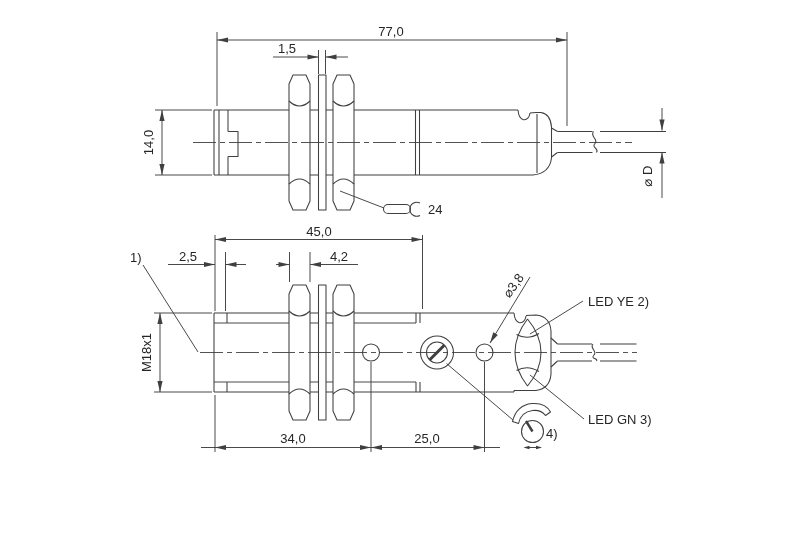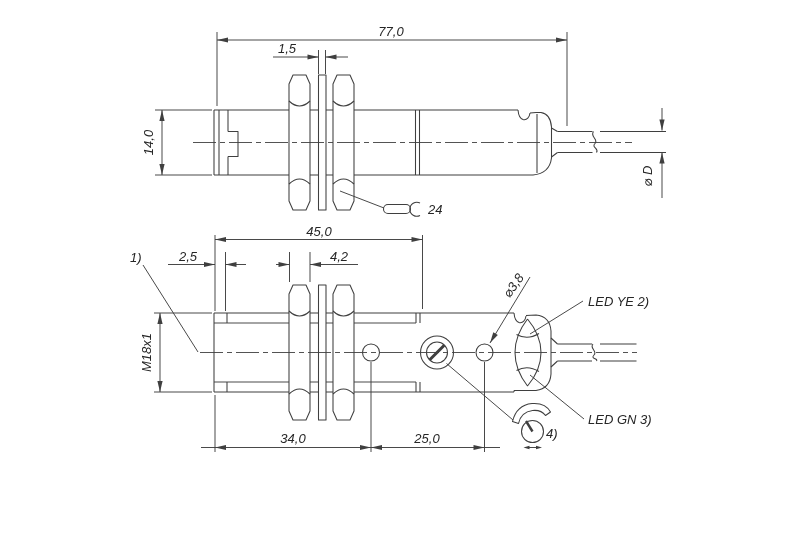--- a/index.html
+++ b/index.html
@@ -1,16 +1,16 @@
 <!DOCTYPE html>
 <html style="--line: #3f3f3f; --text: #262626; --bg: #ffffff;"><head>
 <meta charset="utf-8">
 <style>
   html,body { margin:0; padding:0; background:#ffffff; }
-  #stage { position:relative; width:800px; height:548px; background:var(--bg,#ffffff); overflow:hidden;font-style:italic; }
+  #stage { position:relative; width:800px; height:548px; background:var(--bg,#ffffff); overflow:hidden; }
   svg text {
     fill: var(--text,#262626);
     font-family: "Liberation Sans","DejaVu Sans",sans-serif;
     font-size: 13px;
   }
   .ln  { stroke: var(--line,#3f3f3f); stroke-width:1.05; fill:none; stroke-linejoin:round; }
   .thin{ stroke-width:0.95; }
   .cl  { stroke: var(--line,#3f3f3f); stroke-width:0.9; fill:none; stroke-dasharray:23 4 5 4; }
   .ah  { fill: var(--line,#3f3f3f); stroke:none; }
   .slot{ stroke-width:3; }

